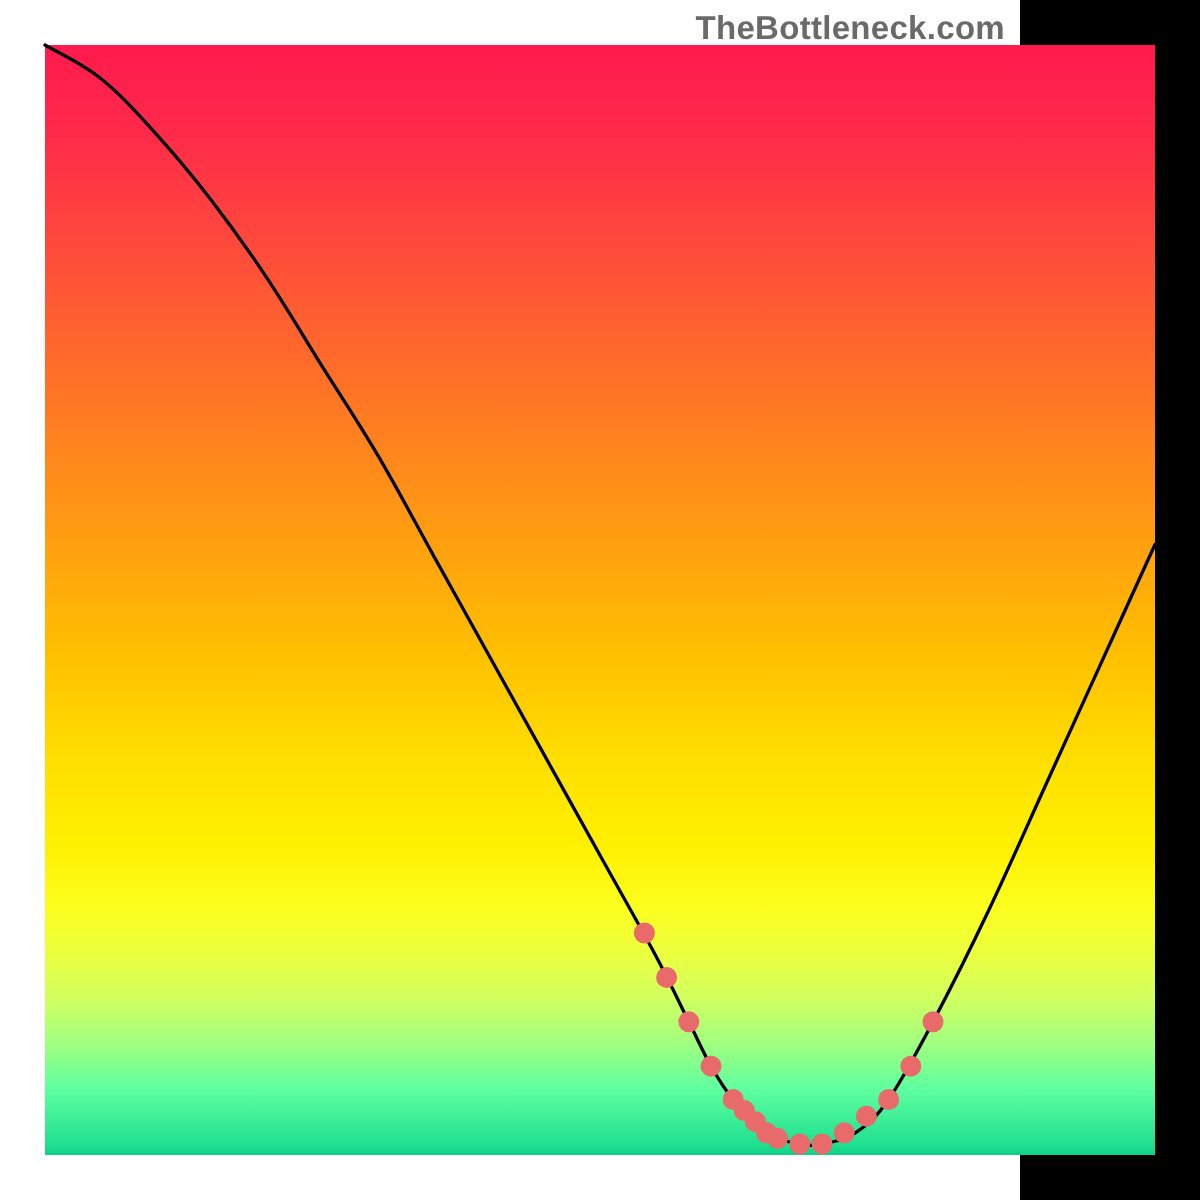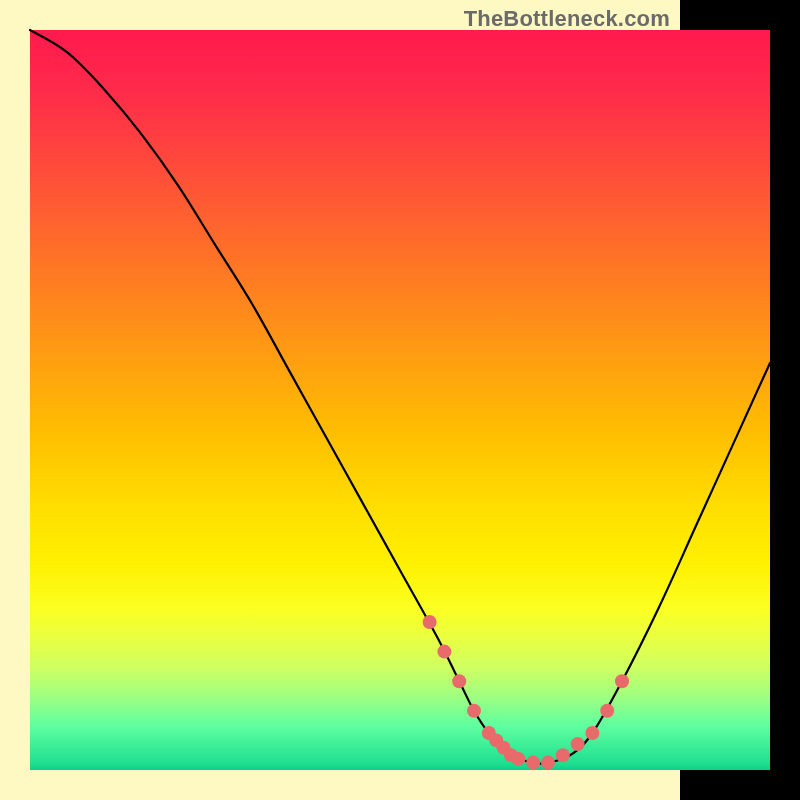--- a/index.html
+++ b/index.html
@@ -1,21 +1,21 @@
 <!DOCTYPE html>
 <html><head>
 <meta charset="utf-8">
 <style>
   * { margin: 0; padding: 0; box-sizing: border-box; }
   html, body { width: 800px; height: 800px; overflow: hidden; background: #000; }
   .frame {
     position: relative;
     width: 680px;
     height: 800px;
-    background: #fef9c3;
+    background: #ffffff;
   }
   .plot {
     position: absolute;
     left: 30px;
     top: 30px;
     width: 740px;
     height: 740px;
     background: linear-gradient(to bottom,
       #ff1a4d 0%,
       #ff2a4a 8%,

